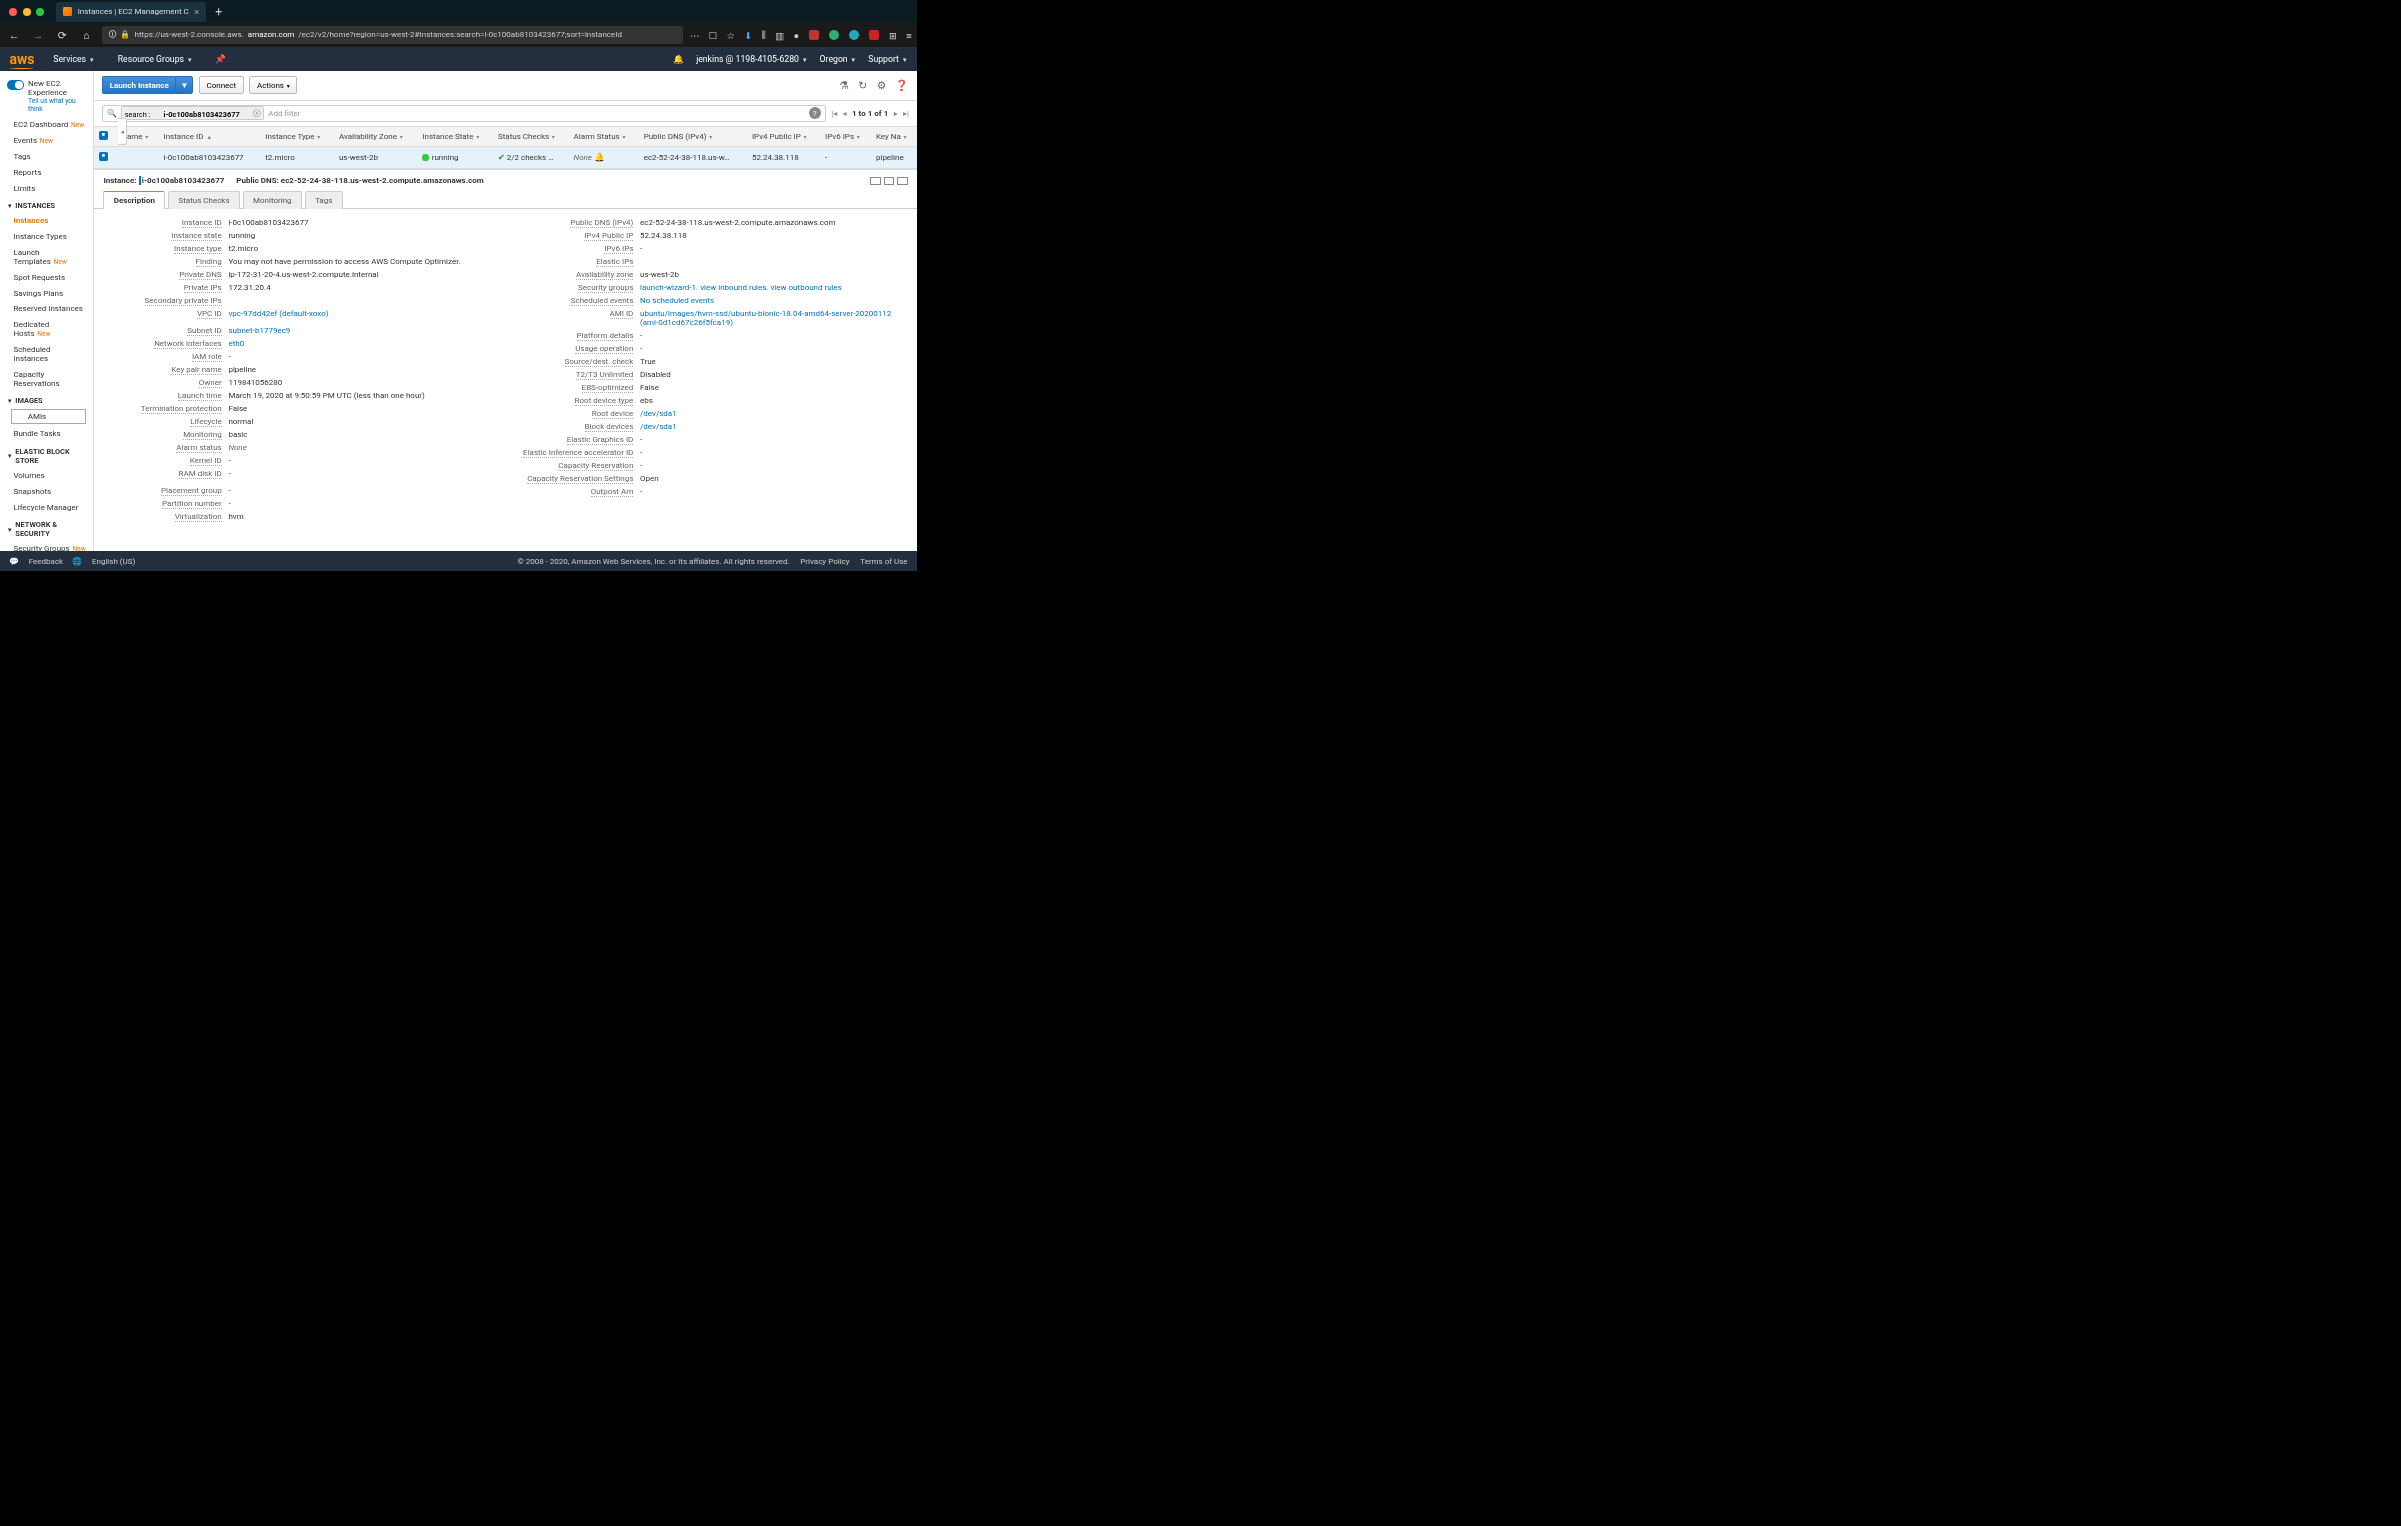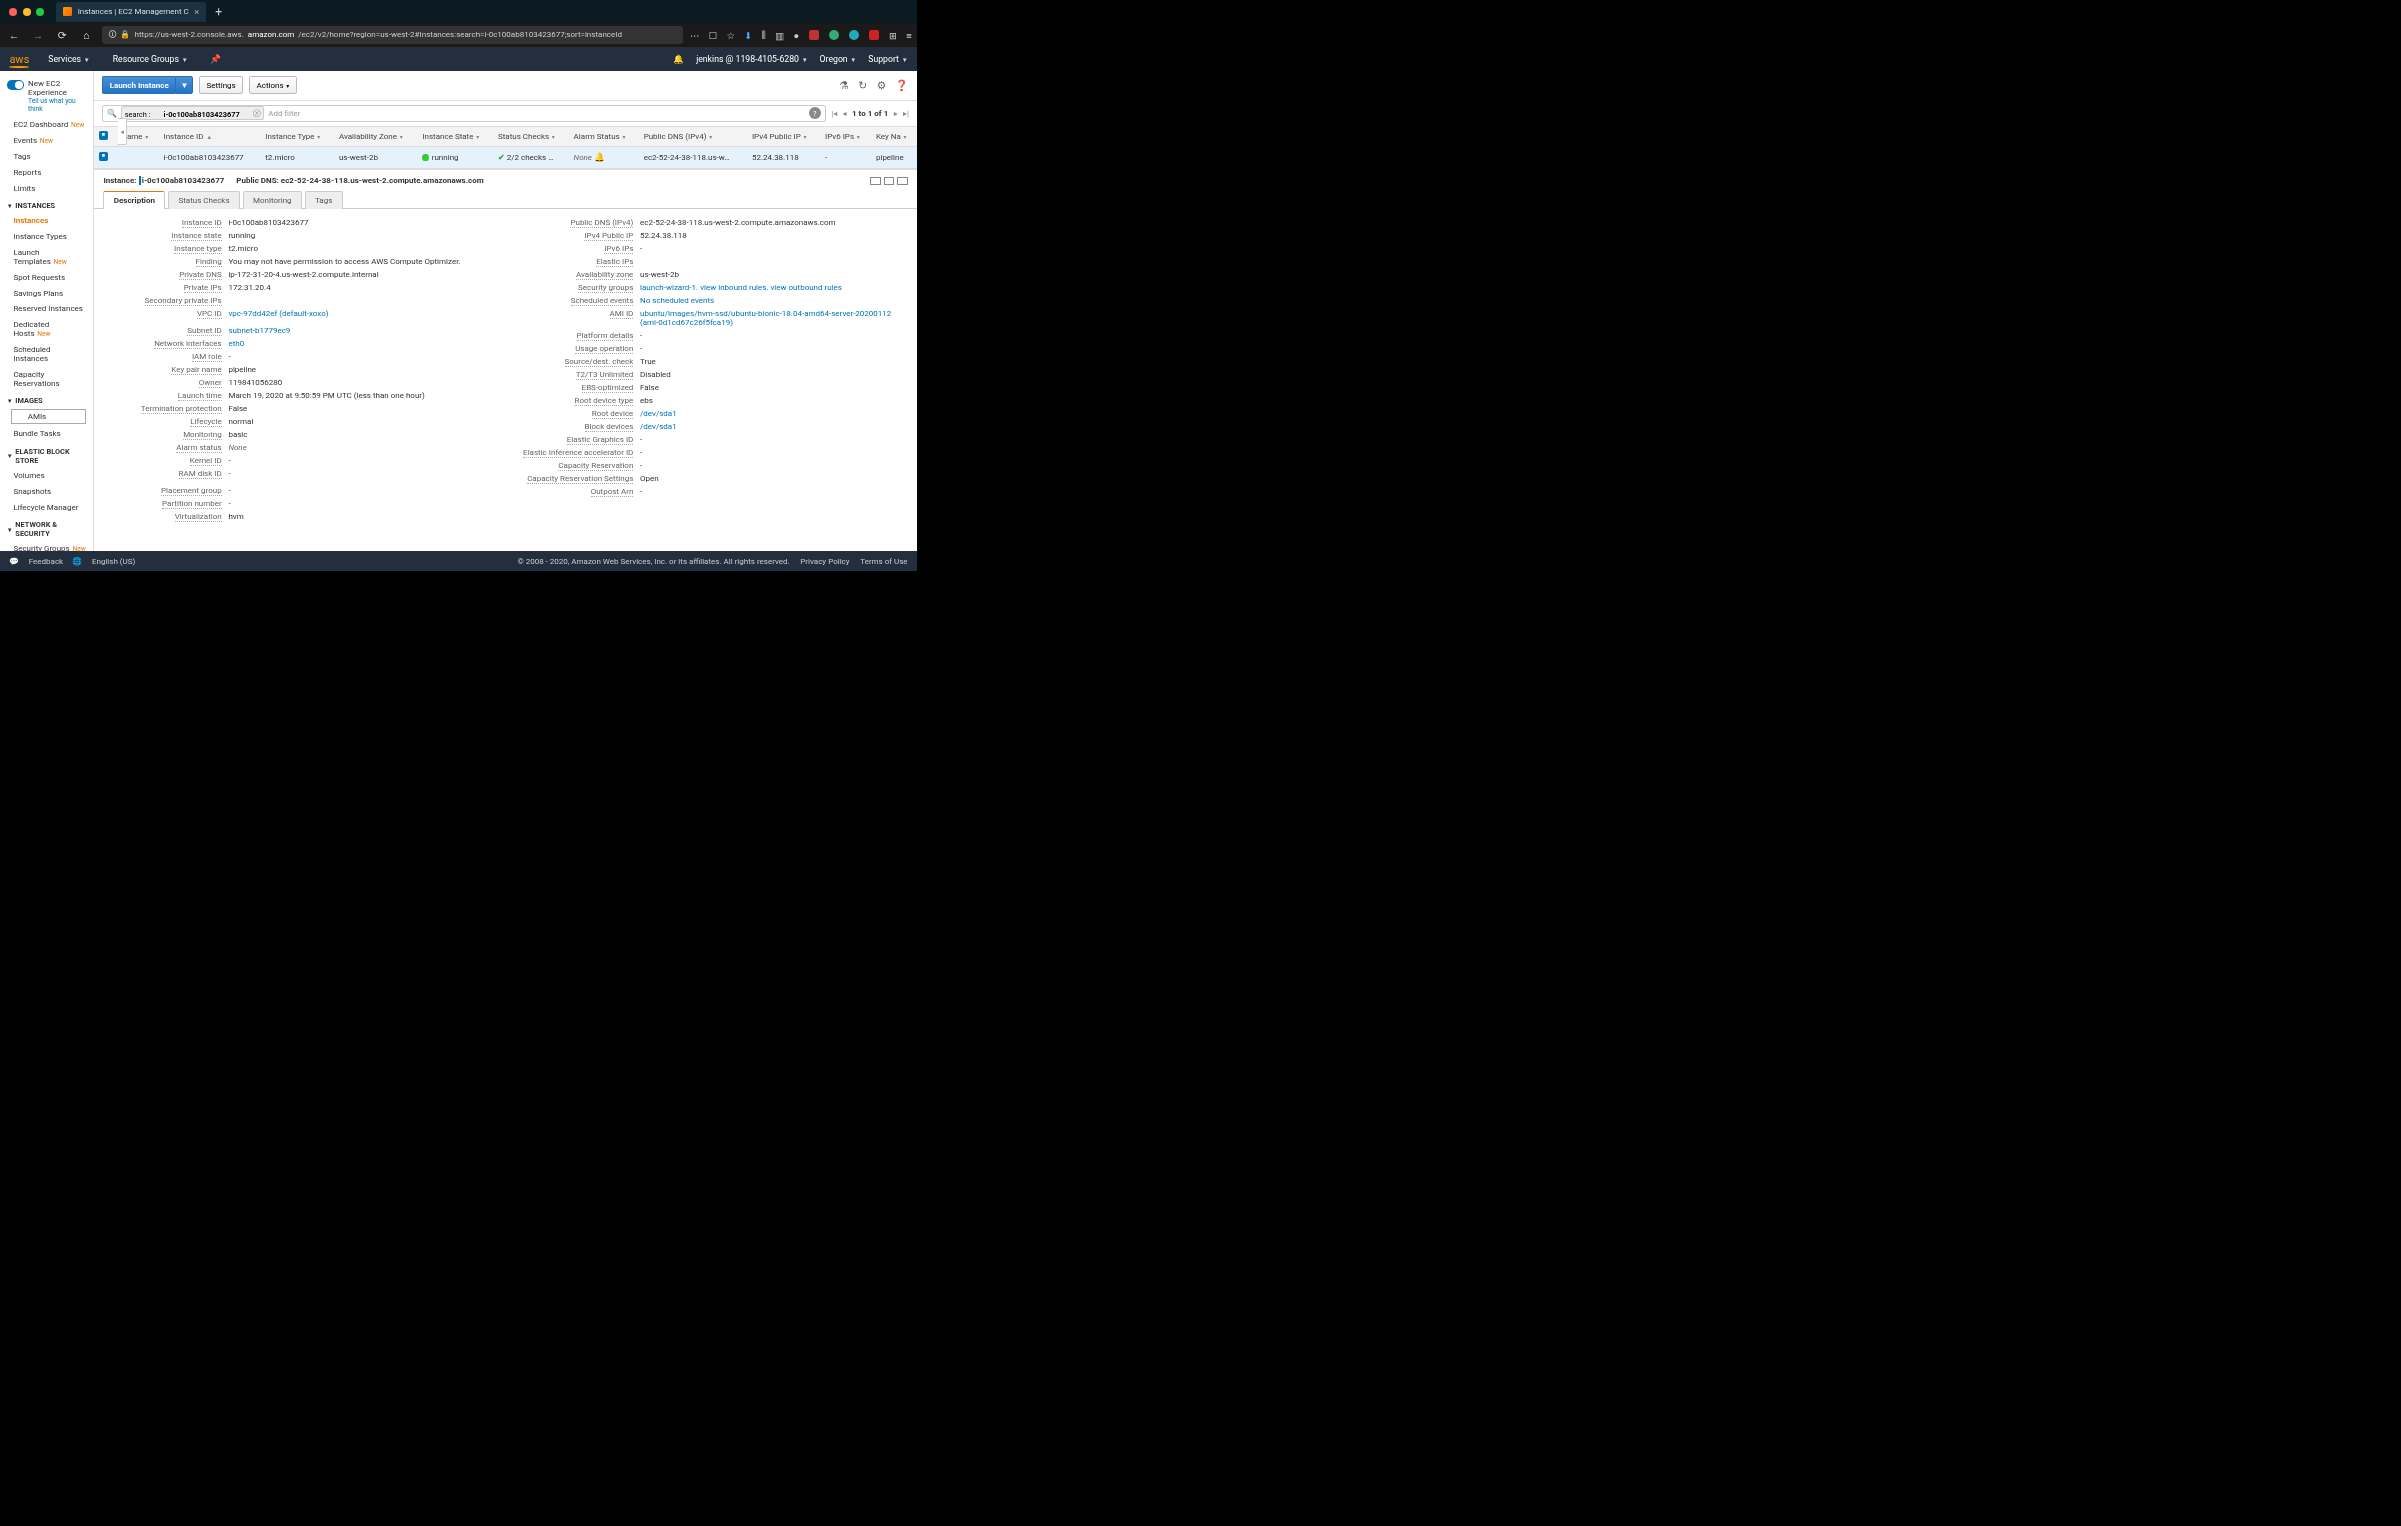--- a/index.html
+++ b/index.html
@@ -21,21 +21,21 @@
 .nav-btn.active{color:#ddd}
 .url-box{flex:1;background:#333;border-radius:2.7px;height:17.4px;display:flex;align-items:center;padding:0 6.7px;color:#ccc;font-size:8px;gap:4px}
 .url-box .lock{color:#8a8}
 .url-box .host{color:#fff}
 .toolbar-icons{display:flex;gap:9.4px;color:#ccc;align-items:center}
 .toolbar-icons span{cursor:pointer;font-size:9.4px}
 .ext-badge{width:10.7px;height:10.7px;border-radius:2px;display:inline-block}
 
 
 .aws-header { background:#232f3e; height:24px; display:flex; align-items:center; padding:0 9.4px; color:#fff; font-size:8.7px; }
-.aws-logo{color:#f90;font-weight:normal;font-size:11px;margin-right:19px;position:relative}
+.aws-logo{color:#f90;font-weight:bold;font-size:14px;margin-right:19px;position:relative}
 .aws-logo::after{content:"";position:absolute;bottom:-2px;left:0;right:0;height:1.3px;background:#f90;border-radius:50%}
 .aws-menu{display:flex;gap:23px}
 .aws-menu-item{cursor:pointer;display:flex;align-items:center;gap:2.7px}
 .aws-right{margin-left:auto;display:flex;align-items:center;gap:12px}
 .chev{font-size:6px;opacity:.8}
 
 
 .console { background:#fff; display:flex; height:480px; position:relative; }
 .sidebar { width:94px; border-right:0.7px solid #ddd; overflow-y:auto; font-size:8px; padding-top:4px; }
 .exp-toggle{display:flex;align-items:flex-start;gap:4px;padding:4px 6.7px}
@@ -244,21 +244,21 @@
       </div>
   </div>
   <div class="collapse-handle">◂</div>
 
   <div class="main">
     <div class="action-bar">
       <div class="btn-group">
         <button class="btn primary">Launch Instance</button>
         <button class="btn primary">▼</button>
       </div>
-      <button class="btn">Settings</button>
+      <button class="btn">Connect</button>
       <button class="btn">
           <span>Actions</span> 
           <span style="font-size:6px">▾</span>
         </button>
       <div class="action-icons">
         <span>⚗</span>
         <span>↻</span>
         <span>⚙</span>
         <span>❓</span>
       </div>

